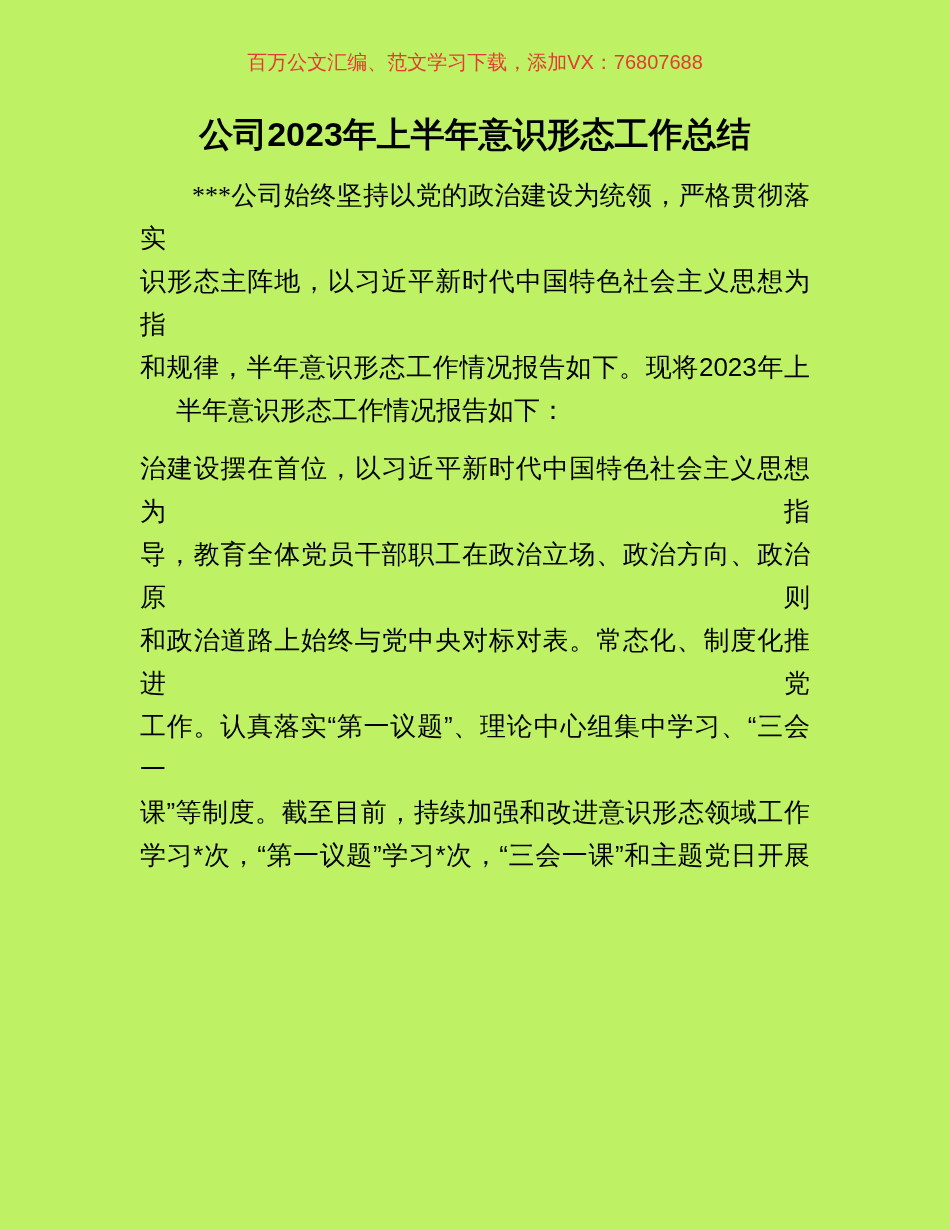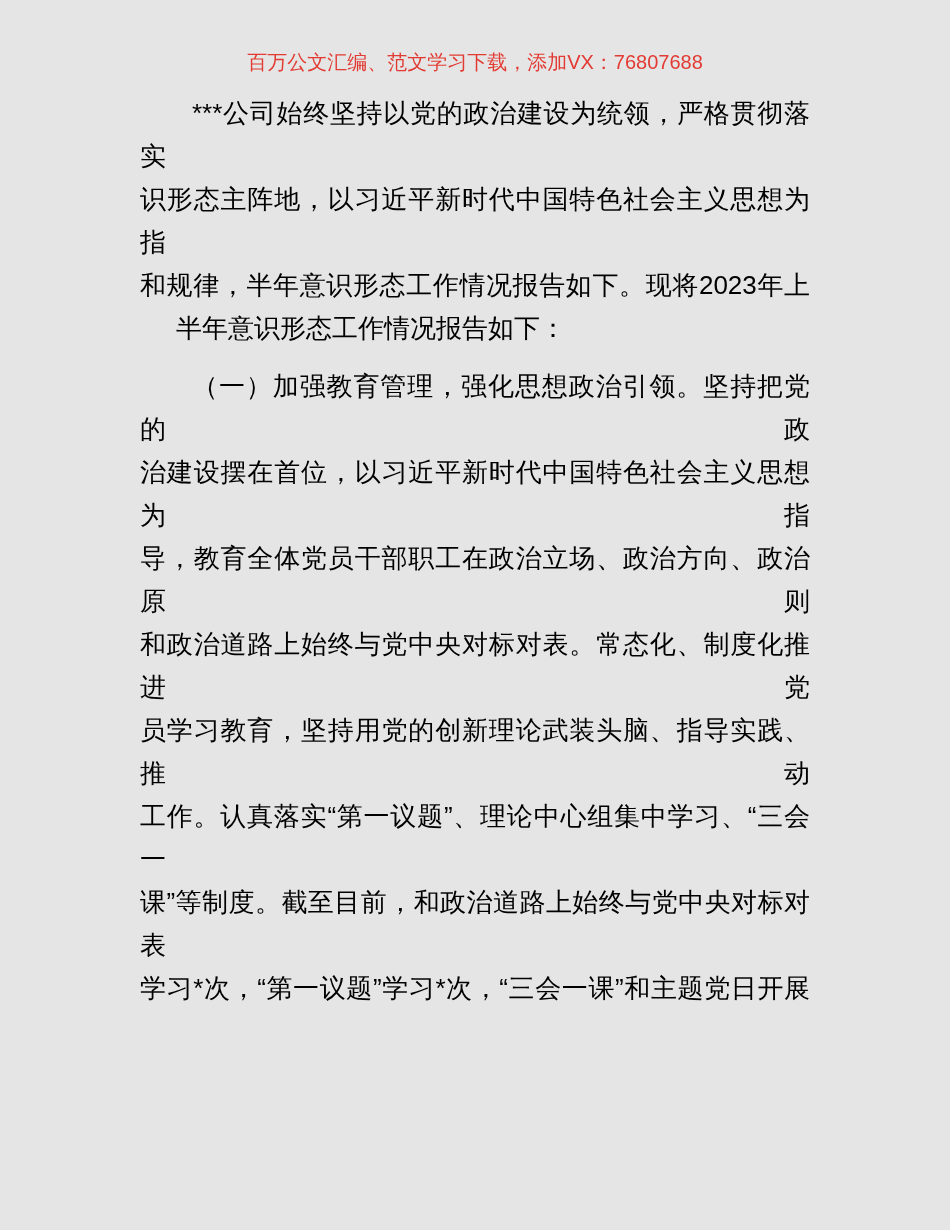--- a/index.html
+++ b/index.html
@@ -46,46 +46,46 @@
   .para .line {
     text-align: justify;
     text-align-last: justify;
   }
   .para .line.last {
     text-align-last: left;
     margin-left: 36px;
   }
   .para .line.first {
     text-indent: 2em;
+    font-family: Liberation Serif, serif;
   }
   .para.heading .line {
     text-align: left;
     text-align-last: left;
     text-indent: 2em;
     font-weight: 400;
   }
 </style>
 </head>
 <body>
 
-<div class="page" style="background: #e5e5e5; color: rgb(0, 0, 0);">
+<div class="page" style="background: #bef264; color: rgb(0, 0, 0);">
   <div class="doc">
     <div class="notice" style="color: rgb(226, 59, 51);">百万公文汇编、范文学习下载，添加VX：76807688</div>
+    <div class="title">公司2023年上半年意识形态工作总结</div>
     <div class="content" id="content">
         <div class="para body">
           <div class="line first">***公司始终坚持以党的政治建设为统领，严格贯彻落实</div>
           <div class="line">识形态主阵地，以习近平新时代中国特色社会主义思想为指</div>
           <div class="line">和规律，半年意识形态工作情况报告如下。现将2023年上</div>
           <div class="line last">半年意识形态工作情况报告如下：</div>
         </div>
         <div class="para body">
-          <div class="line first">（一）加强教育管理，强化思想政治引领。坚持把党的政</div>
           <div class="line">治建设摆在首位，以习近平新时代中国特色社会主义思想为指</div>
           <div class="line">导，教育全体党员干部职工在政治立场、政治方向、政治原则</div>
           <div class="line">和政治道路上始终与党中央对标对表。常态化、制度化推进党</div>
-          <div class="line">员学习教育，坚持用党的创新理论武装头脑、指导实践、推动</div>
           <div class="line">工作。认真落实“第一议题”、理论中心组集中学习、“三会一</div>
-          <div class="line">课”等制度。截至目前，和政治道路上始终与党中央对标对表</div>
+          <div class="line">课”等制度。截至目前，持续加强和改进意识形态领域工作</div>
           <div class="line">学习*次，“第一议题”学习*次，“三会一课”和主题党日开展</div>
         </div>
       </div>
   </div>
 </div>
 
 </body></html>

